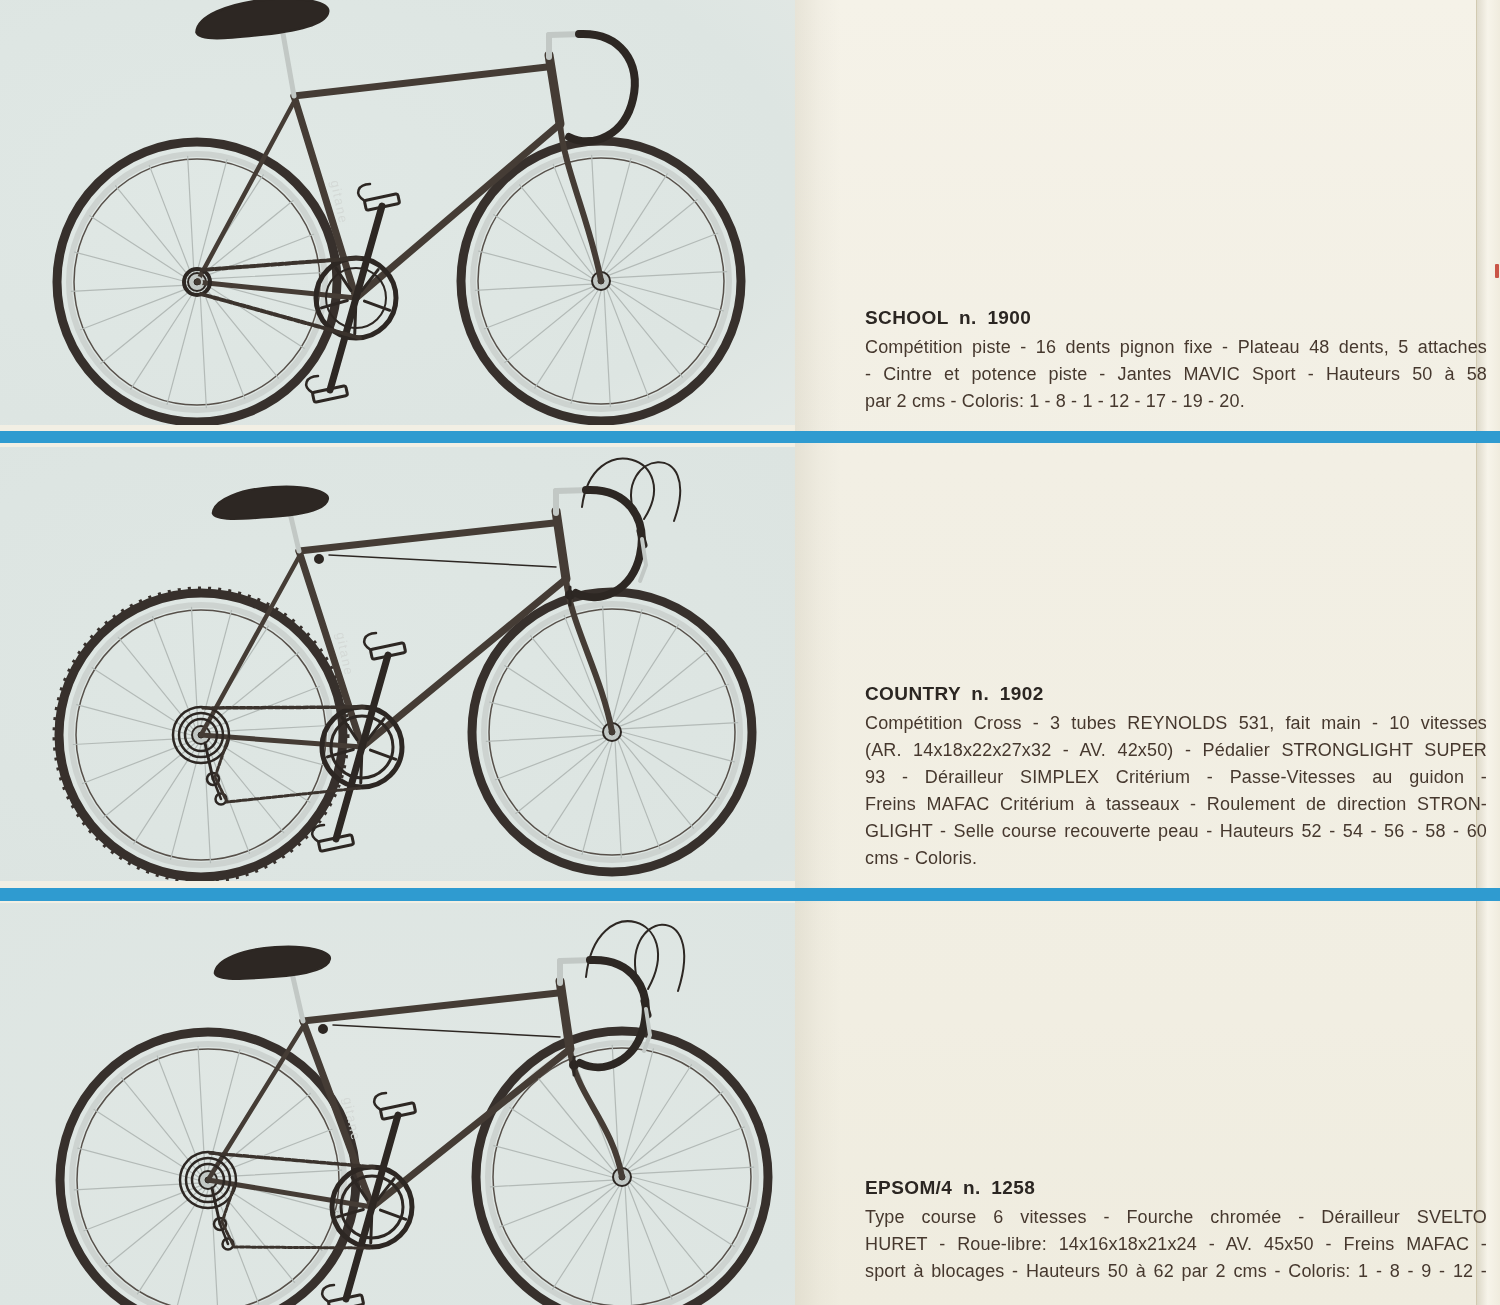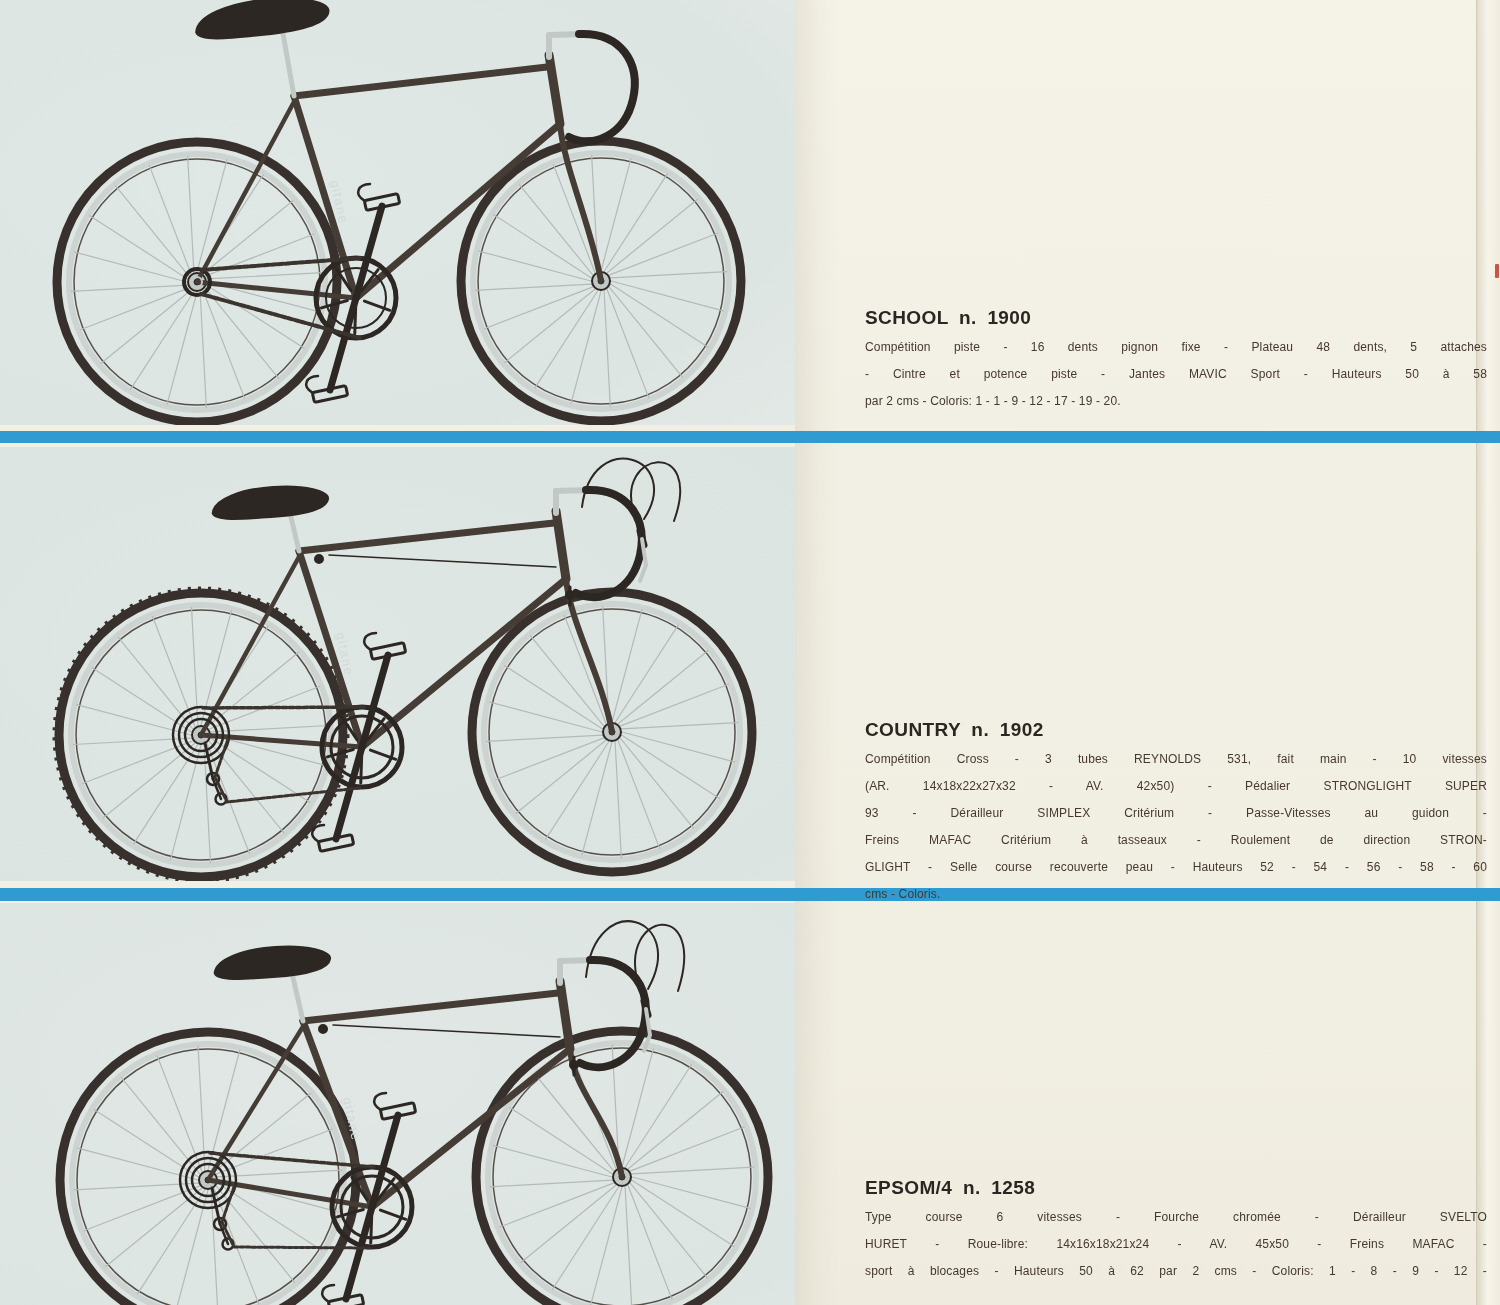--- a/index.html
+++ b/index.html
@@ -39,27 +39,27 @@
   .photo3{top:903px;height:402px;
     background:radial-gradient(140% 135% at 42% 40%, #e0e7e4 0%, #dde5e2 55%, #e5e9e5 90%, #edf0ea 100%);}
 
   
   .bar{position:absolute;left:0;width:1500px;background:var(--divider-blue,#2f9bd0)}
   .bar1{top:431px;height:12px}
   .bar2{top:888px;height:13px}
 
   
   .textblock{position:absolute;left:844px;width:622px;margin-left:21px;}
-  .tb1{top:308px}.tb2{top:720px}.tb3{top:1178px}
+  .tb1{top:308px}.tb2{top:684px}.tb3{top:1178px}
   .textblock h2{
     margin:0 0 6px 0;font-size:19px;line-height:20px;font-weight:bold;
     color:var(--heading-color,#2b2622);letter-spacing:.4px;word-spacing:5px;
   }
   .jline{
-    font-size:12px;line-height:27px;color:var(--body-color,#463931);
+    font-size:18px;line-height:27px;color:var(--body-color,#463931);
     text-align:justify;text-align-last:justify;letter-spacing:.15px;
   }
   .jline.last{text-align:justify;text-align-last:left}
 </style>
 </head>
 <body>
 
 <div class="page">
 
   <div class="paper">
@@ -369,21 +369,21 @@
   </div>
 
   <div class="bar bar1"></div>
   <div class="bar bar2"></div>
 
   <section class="textblock tb1">
     <h2>SCHOOL n. 1900</h2>
     <div>
         <div class="jline">Compétition piste - 16 dents pignon fixe - Plateau 48 dents, 5 attaches</div>
         <div class="jline">- Cintre et potence piste - Jantes MAVIC Sport - Hauteurs 50 à 58</div>
-        <div class="jline last">par 2 cms - Coloris: 1 - 1 - 9 - 12 - 17 - 19 - 20.</div>
+        <div class="jline last">par 2 cms - Coloris: 1 - 8 - 1 - 12 - 17 - 19 - 20.</div>
       </div>
   </section>
 
   <section class="textblock tb2">
     <h2>COUNTRY n. 1902</h2>
     <div>
         <div class="jline">Compétition Cross - 3 tubes REYNOLDS 531, fait main - 10 vitesses</div>
         <div class="jline">(AR. 14x18x22x27x32 - AV. 42x50) - Pédalier STRONGLIGHT SUPER</div>
         <div class="jline">93 - Dérailleur SIMPLEX Critérium - Passe-Vitesses au guidon -</div>
         <div class="jline">Freins MAFAC Critérium à tasseaux - Roulement de direction STRON-</div>

